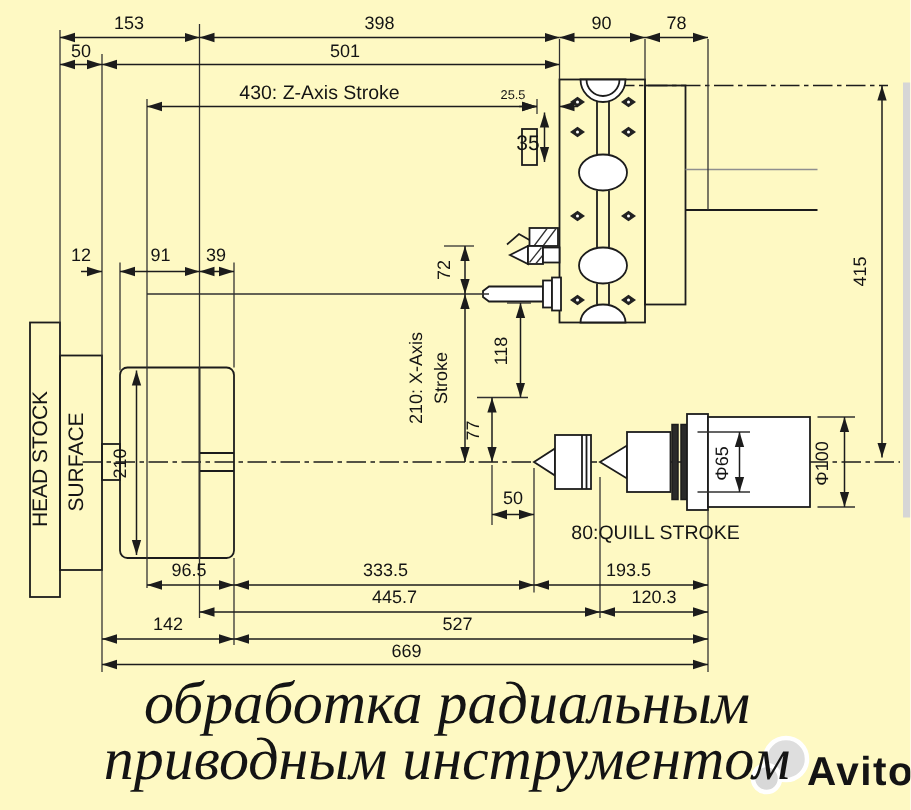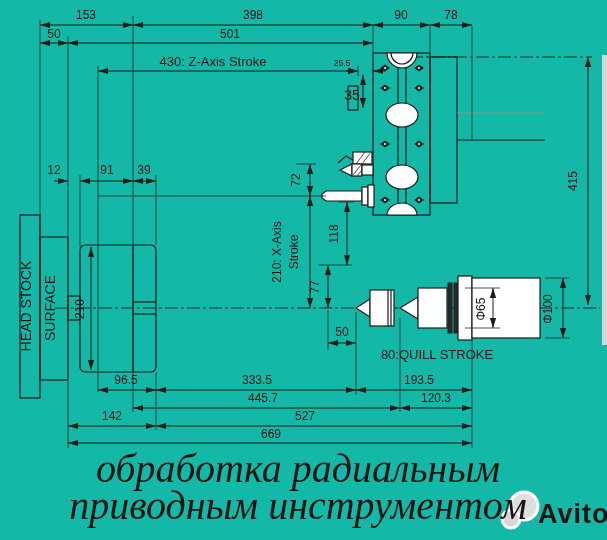--- a/index.html
+++ b/index.html
@@ -1,16 +1,16 @@
 <!DOCTYPE html>
 <html><head>
 <meta charset="utf-8">
 <style>
   html,body{margin:0;padding:0;background:#ffffff;}
-  #stage{position:relative;width:607px;height:540px;background:#14b8a6;overflow:hidden;}
+  #stage{position:relative;width:607px;height:540px;background:#fef9c3;overflow:hidden;}
   svg{display:block}
   .s  {stroke:#1c1c1c;stroke-width:1.2;fill:none}
   .sw {stroke:#1c1c1c;stroke-width:1.2;fill:#ffffff}
   .sf {stroke:#1c1c1c;stroke-width:1;fill:#2a2a2a}
   .e  {stroke:#303030;stroke-width:0.85;fill:none}
   .d  {stroke:#1c1c1c;stroke-width:1;fill:none}
   .cl {stroke:#1c1c1c;stroke-width:0.9;fill:none;stroke-dasharray:13 3 3 3}
   .gray{stroke:#8f8f8f;stroke-width:1;fill:none}
   text{font-family:"Liberation Sans",sans-serif;fill:#141414}
   .t  {font-size:12px;text-anchor:middle}

